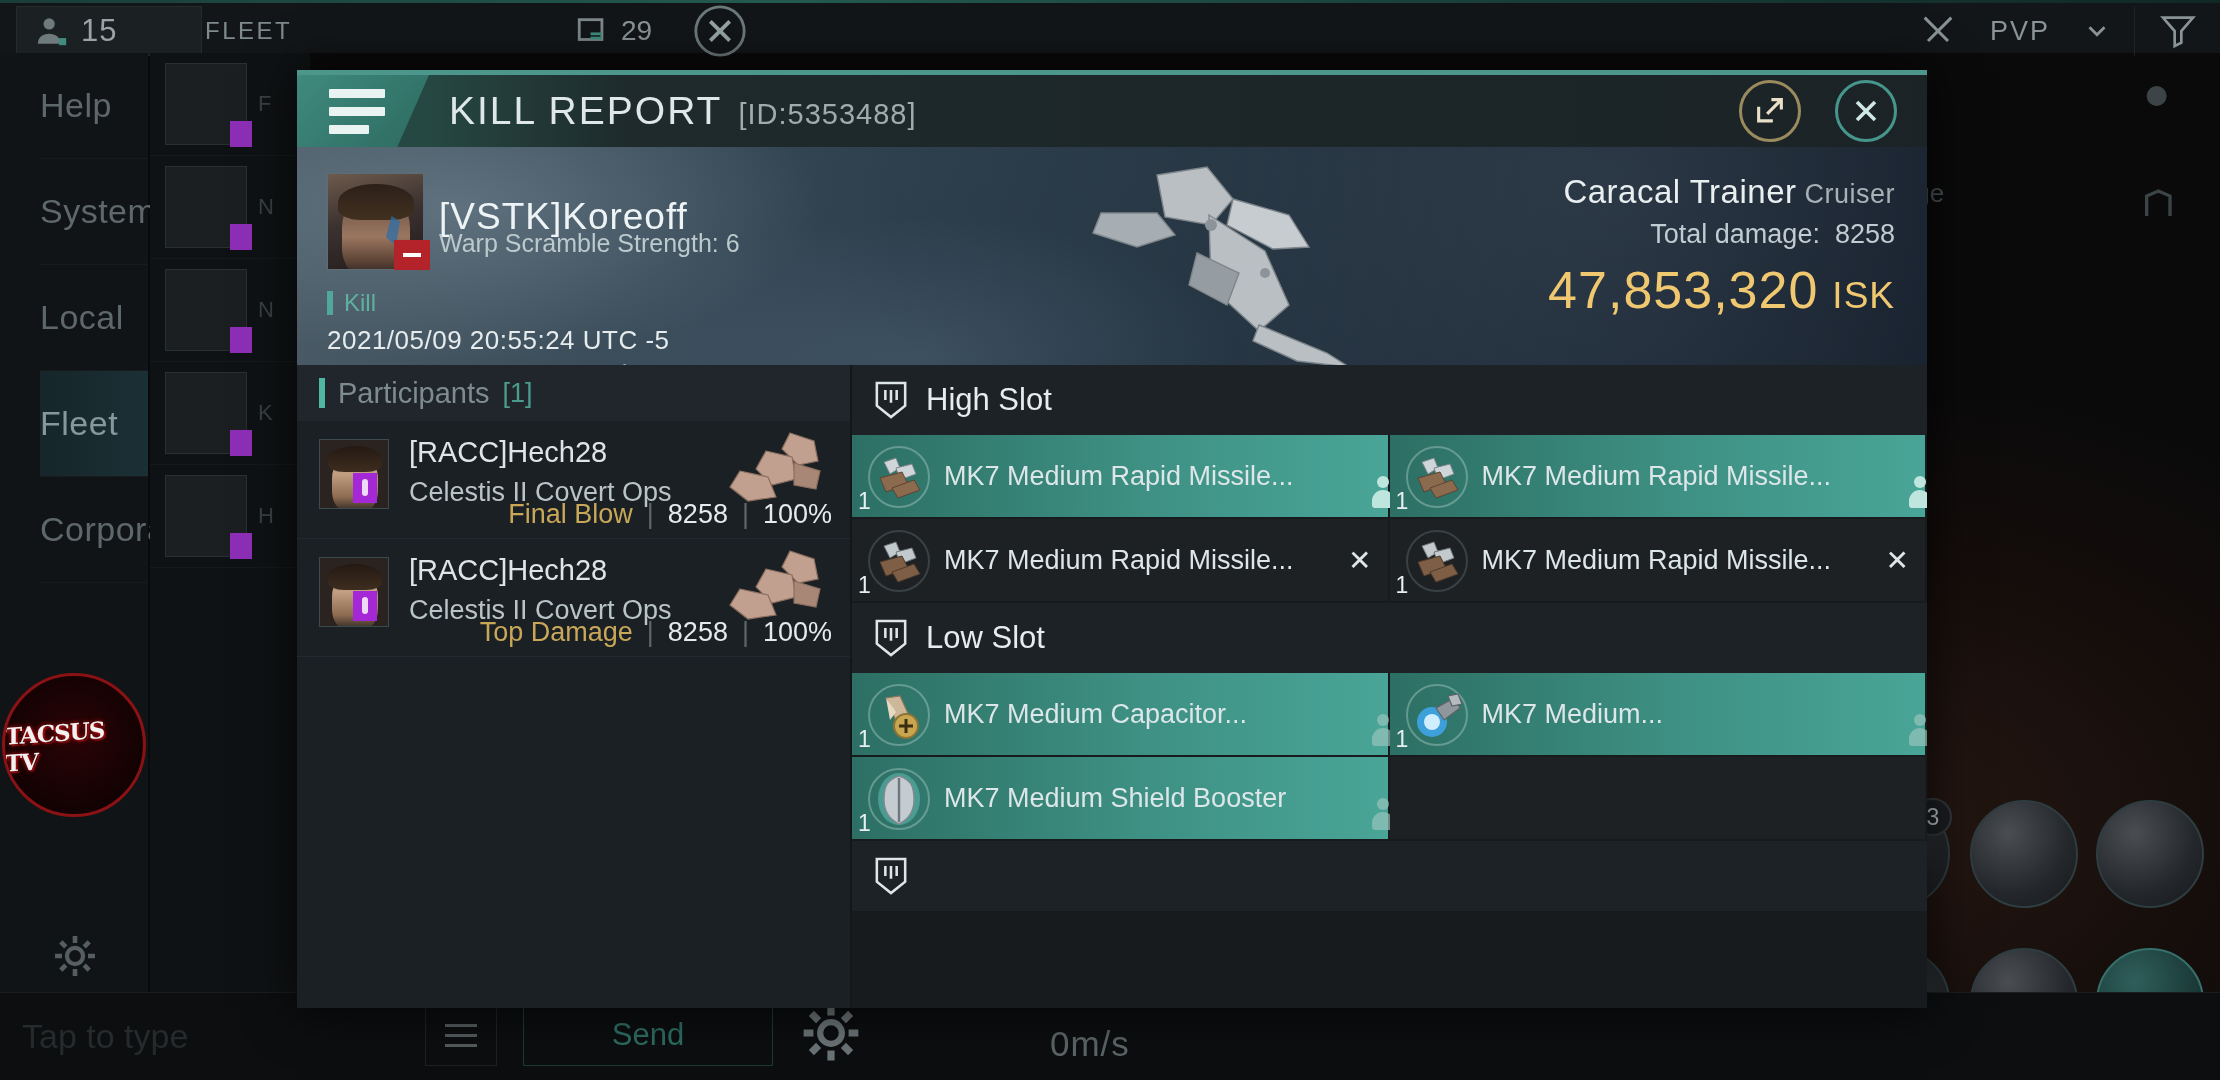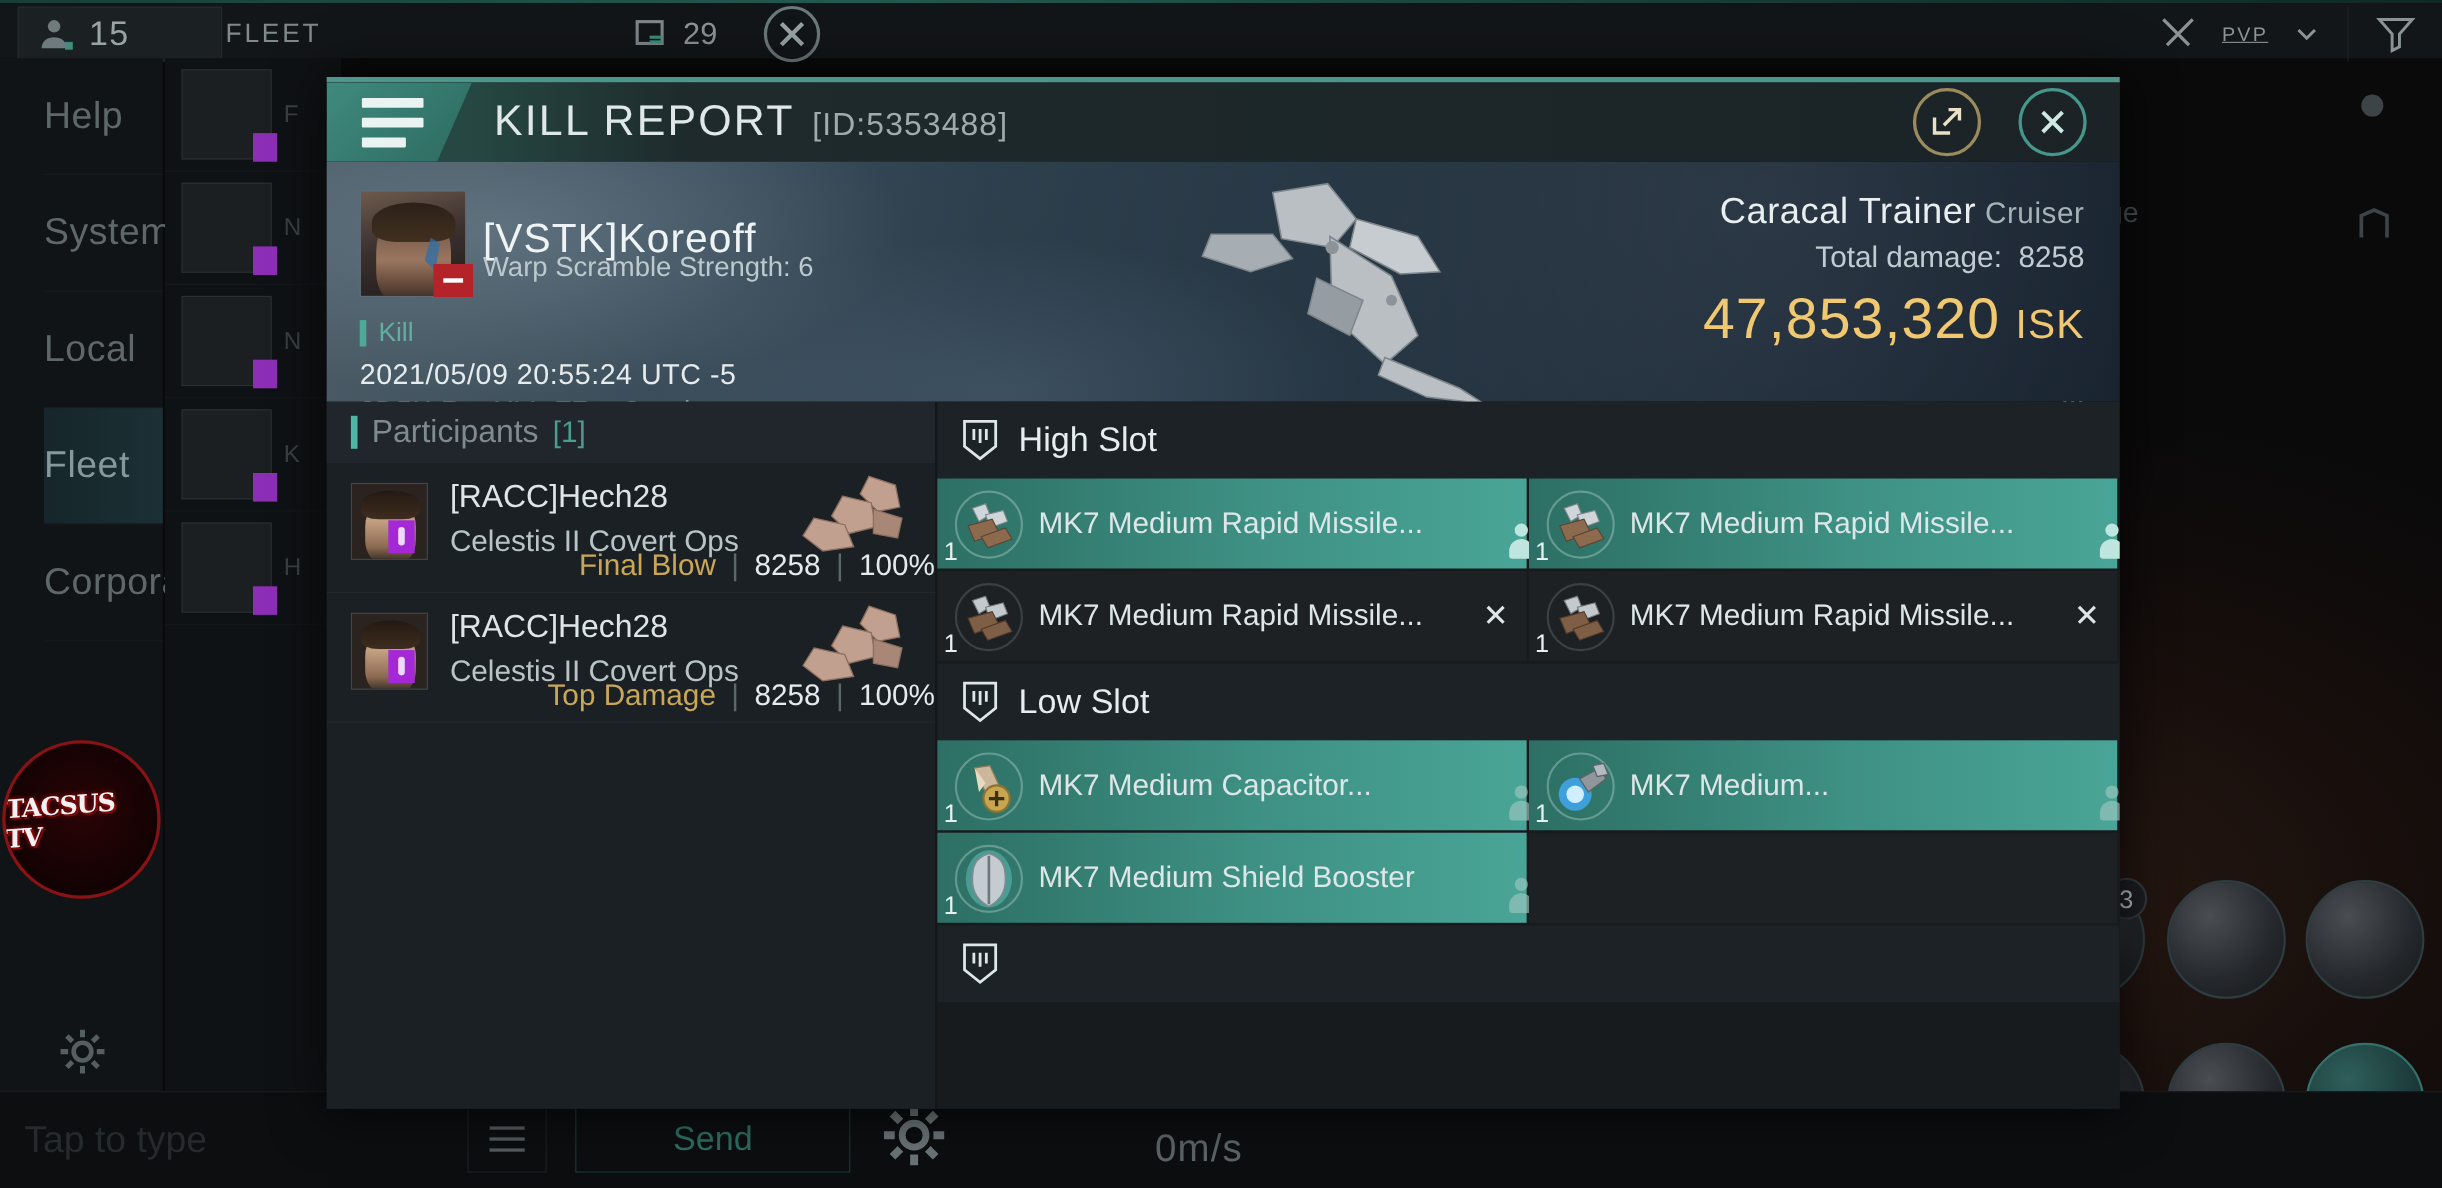--- a/index.html
+++ b/index.html
@@ -23,21 +23,21 @@
   .topbar { position:absolute; top:3px; left:0; width:100%; height:50px; background:#131618; }
   .tb-count { position:absolute; top:3px; left:16px; width:186px; height:50px;
               background:#1b2022; border:1px solid #252b2d; display:flex; align-items:center; gap:12px; padding-left:18px; }
   .tb-count .num { color:#9aa3a6; font-size:31px; letter-spacing:1px; }
   .tb-title { position:absolute; top:3px; left:205px; height:50px; display:flex; align-items:center;
               color:#7f8a8d; font-size:24px; letter-spacing:2.5px; }
   .tb-screens { position:absolute; top:3px; left:575px; height:50px; display:flex; align-items:center; gap:12px;
                 color:#8b9497; font-size:28px; }
   .tb-close { position:absolute; top:0; left:690px; width:60px; height:56px; display:flex; align-items:center; justify-content:center; }
   .tb-right { position:absolute; top:3px; right:0; height:50px; display:flex; align-items:center; }
-  .pvp-sel { display:flex; align-items:center; gap:20px; padding:0 22px; height:50px; color:#8a9396; font-size:18px; letter-spacing:2px;text-decoration:underline; }
+  .pvp-sel { display:flex; align-items:center; gap:32px; padding:0 22px; height:50px; color:#8a9396; font-size:27px; letter-spacing:2px; }
   .filter-btn { width:86px; height:50px; display:flex; align-items:center; justify-content:center;
                 border-left:1px solid #1e2426; }
 
   
   .leftnav { position:absolute; top:53px; left:0; width:148px; bottom:0; background:#111416; }
   .nav-item { height:106px; display:flex; align-items:center; justify-content:flex-start;
               color:#5e686b; font-size:34px; border-bottom:1px solid #171b1d; letter-spacing:.5px;margin-left:40px; }
   .nav-item.active { background: linear-gradient(90deg,#16262a,#1b3035); color:#87989c; }
   .nav-logo { position:absolute; top:620px; left:2px; width:144px; height:144px; border-radius:50%;
               background: radial-gradient(circle at 50% 45%, #2a0406 0%, #130203 70%, #070101 100%);
@@ -156,21 +156,21 @@
            border:1px solid #3c4a4d; overflow:hidden; }
   .pr-face { position:absolute; left:12px; top:12px; width:46px; height:60px; border-radius:45% 45% 34% 34%;
            background: linear-gradient(180deg,#4a3528,#c4a183 35%,#8d6b51 75%,#2b2420); }
   .pr-hair { position:absolute; left:8px; top:6px; width:54px; height:26px; border-radius:50% 50% 30% 30%;
            background: linear-gradient(180deg,#241912,#3e2d1f); }
   .pr-badge { position:absolute; left:56px; top:52px; width:24px; height:30px; background:#a428d6; }
   .pr-badge:after { content:""; position:absolute; left:9px; top:6px; width:6px; height:17px; background:#eed9f7; border-radius:3px; }
   .pr-name { position:absolute; left:112px; top:15px; color:#dde5e7; font-size:29px; }
   .pr-ship { position:absolute; left:112px; top:56px; color:#b9c4c7; font-size:27px; }
   .pr-shipimg { position:absolute; right:20px; top:6px; width:110px; height:85px; }
-  .pr-stats { position:absolute; right:0; bottom:8px; display:flex; align-items:flex-start; gap:14px; font-size:27px; }
+  .pr-stats { position:absolute; right:18px; bottom:8px; display:flex; align-items:flex-start; gap:14px; font-size:27px; }
   .pr-stats .lbl { color:#c9a758; }
   .pr-stats .sep { color:#5c6769; }
   .pr-stats .v { color:#e4ebed; }
 
   .fitpanel { flex:1; background:#171b1e; overflow:hidden; }
   .slot-head { height:70px; display:flex; align-items:center; gap:18px; padding-left:22px; background:#1c2225; }
   .slot-head .t { color:#e6edee; font-size:31px; }
   .slot-grid { display:flex; flex-wrap:wrap; }
   .fit-cell { width:50%; height:84px; position:relative; border-right:2px solid #171b1e; border-bottom:2px solid #171b1e; }
   .fit-cell.on { background: linear-gradient(90deg,#2d6f64 0%,#3e9184 55%,#49a597 100%); }

